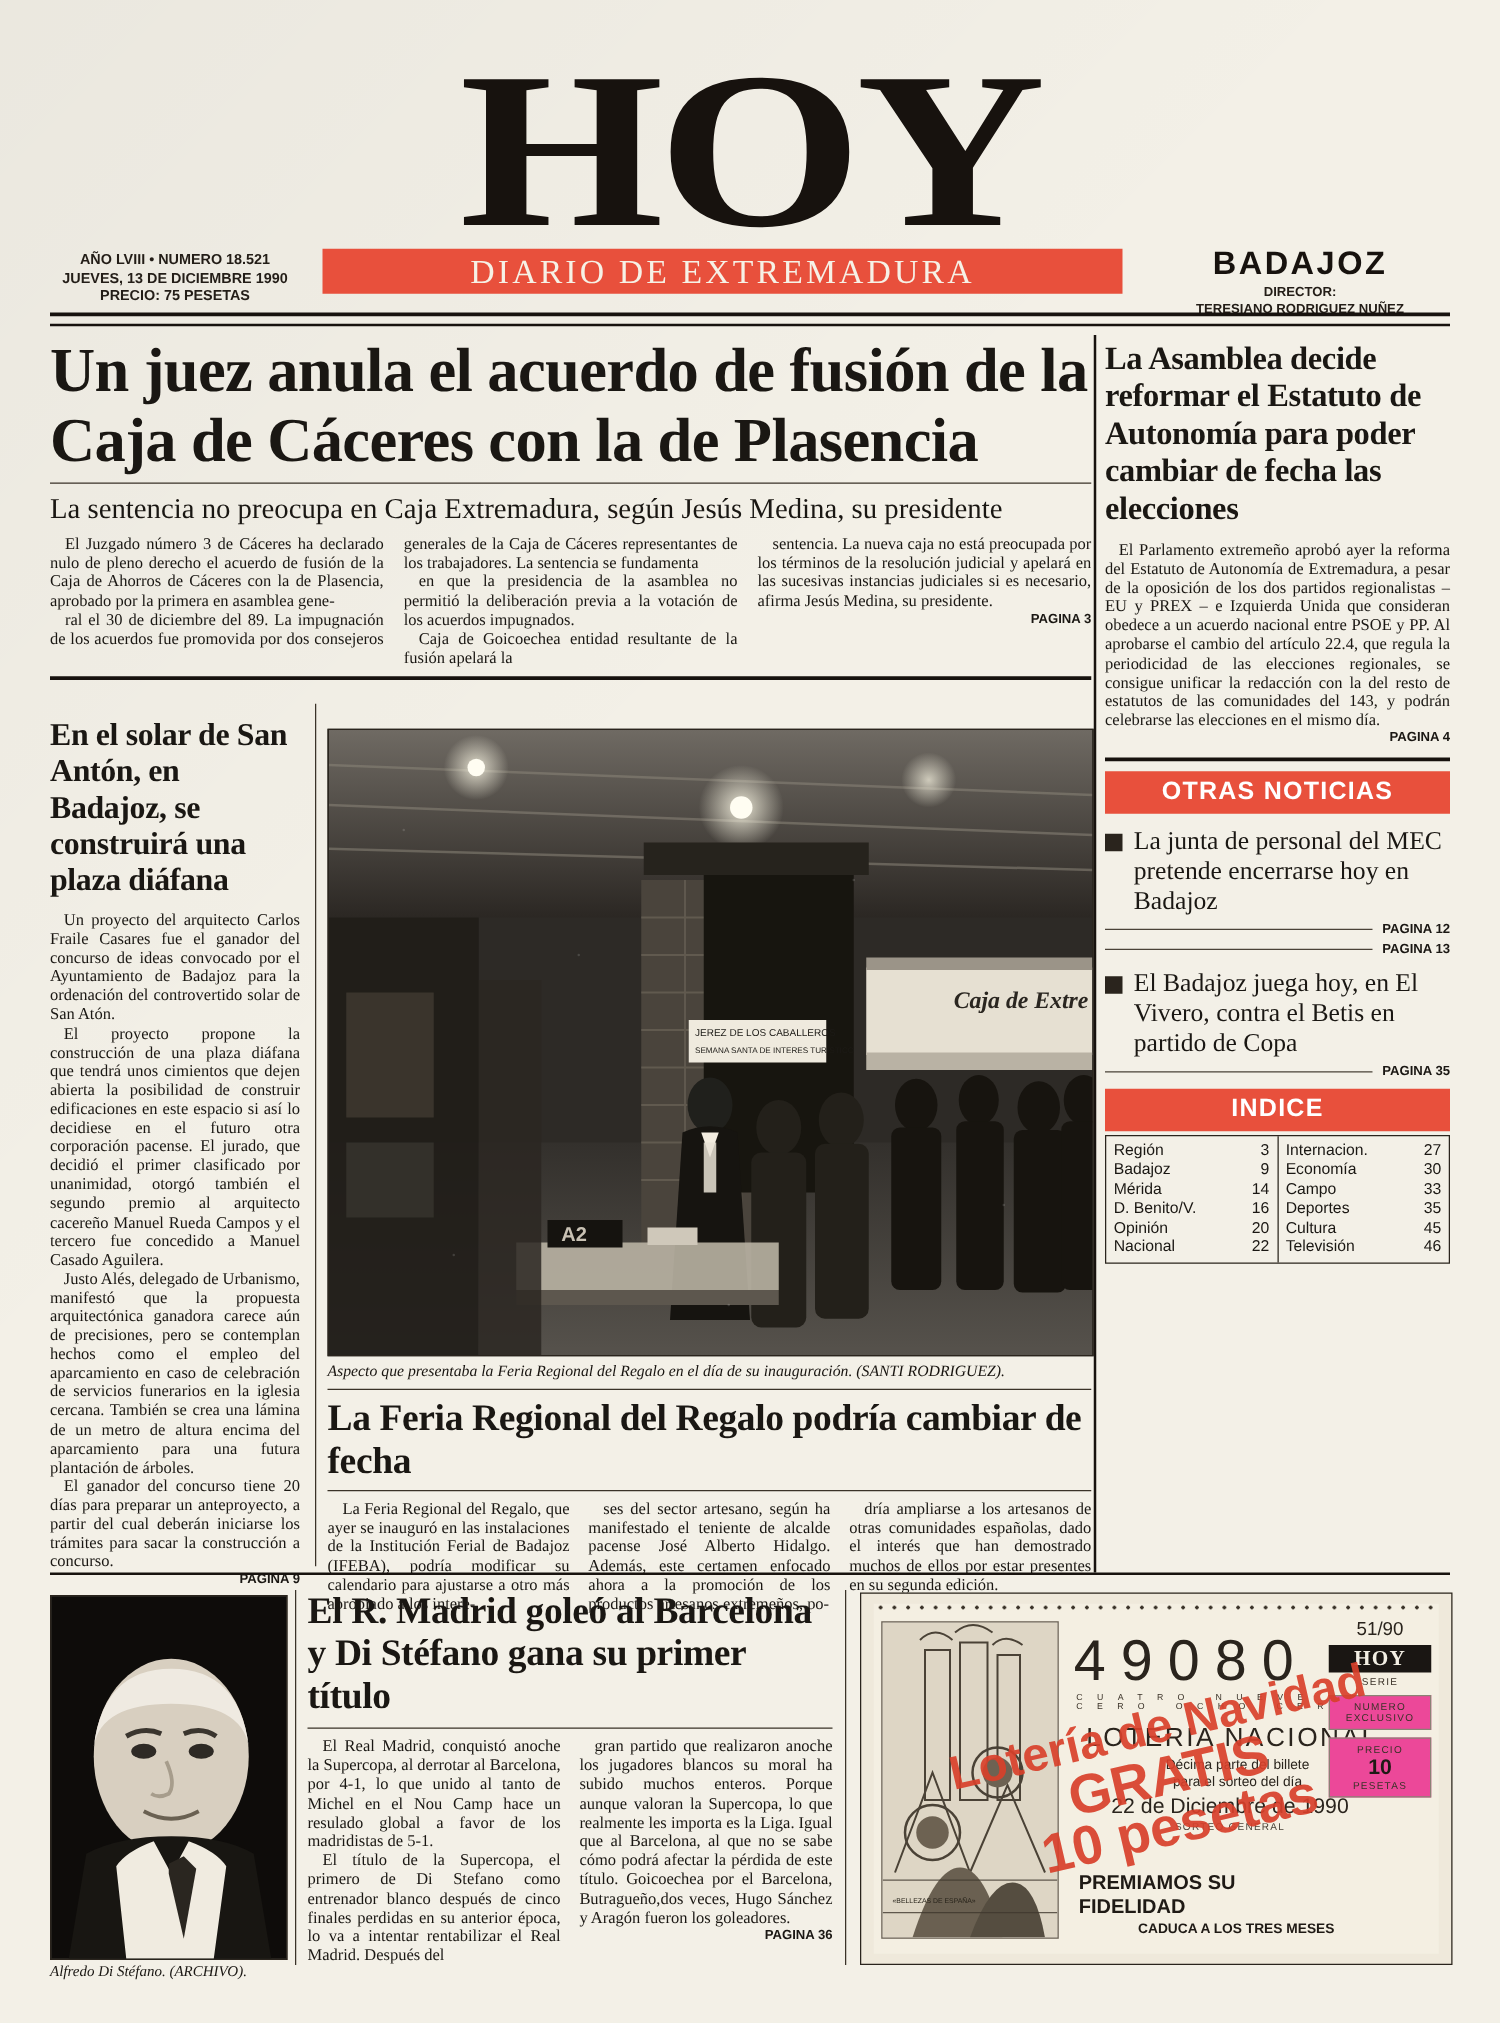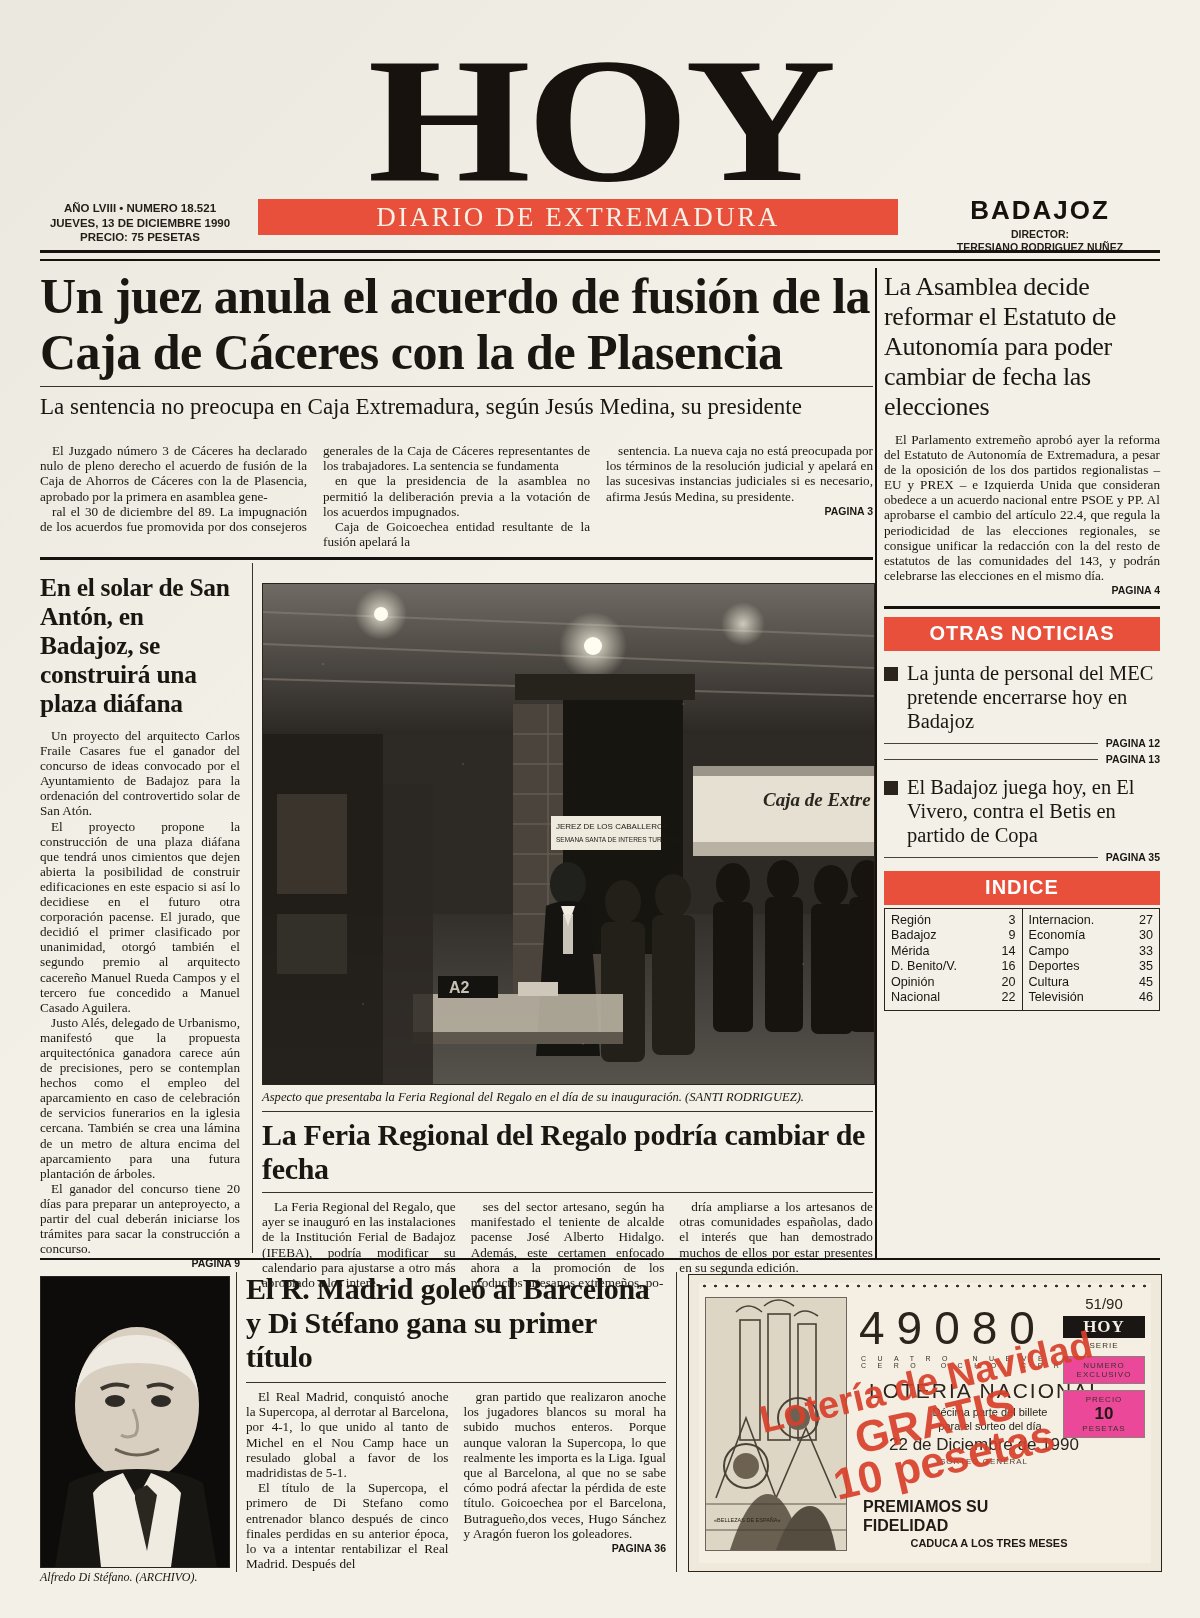--- a/index.html
+++ b/index.html
@@ -68,21 +68,21 @@
   
   .lead-h{
     font-family:"Liberation Serif", serif;
     font-weight:bold;font-size:50px;line-height:56px;
     letter-spacing:-0.5px;margin:0 0 6px 0;
   }
   .hr-thin{height:1px;background:#3a3228;margin:6px 0 6px 0;}
   .hr-thick{height:3px;background:#17120e;margin:8px 0 8px 0;}
   .lead-sub{
     font-family:"Liberation Serif", serif;
-    font-size:23px;line-height:27px;margin:2px 0 23px 0;font-weight:400;
+    font-size:23px;line-height:27px;margin:2px 0 7px 0;font-weight:400;
   }
   .cols3{column-count:3;column-gap:16px;column-rule:0;}
   .bodytext{
     font-family:"Liberation Serif", serif;
     font-size:13.2px;line-height:15.2px;text-align:justify;
     hyphens:auto;margin:0;
   }
   .bodytext p{margin:0;text-indent:12px;}
   .bodytext p.first{text-indent:12px;}
   .pagline{text-align:right;font-family:"Liberation Sans", sans-serif;font-weight:bold;font-size:10.5px;}
@@ -106,21 +106,21 @@
     font-family:"Liberation Serif", serif;font-style:italic;font-size:12.6px;
     margin-top:5px;color:#181410;
   }
   .feria-h{
     font-family:"Liberation Serif", serif;font-weight:bold;font-size:30px;line-height:34px;
     margin:6px 0 4px 0;letter-spacing:-0.3px;
   }
   .cols3b{column-count:3;column-gap:15px;}
   
   .asam-h{
-    font-family:"Liberation Serif", serif;font-weight:normal;
+    font-family:"Liberation Serif", serif;font-weight:bold;
     font-size:26px;line-height:30px;margin:4px 0 10px 0;letter-spacing:-0.3px;
   }
   .rail-body{font-family:"Liberation Serif", serif;font-size:13.2px;line-height:15.1px;text-align:justify;hyphens:auto;}
   .rail-body p{margin:0;text-indent:11px;}
   .redhead{
     background:#e8503c;color:#fff;text-align:center;
     font-family:"Liberation Sans", sans-serif;font-weight:bold;
     font-size:20px;letter-spacing:1px;padding:5px 0 6px 0;
   }
   .bullet-item{display:flex;gap:9px;margin:10px 0 4px 0;}

